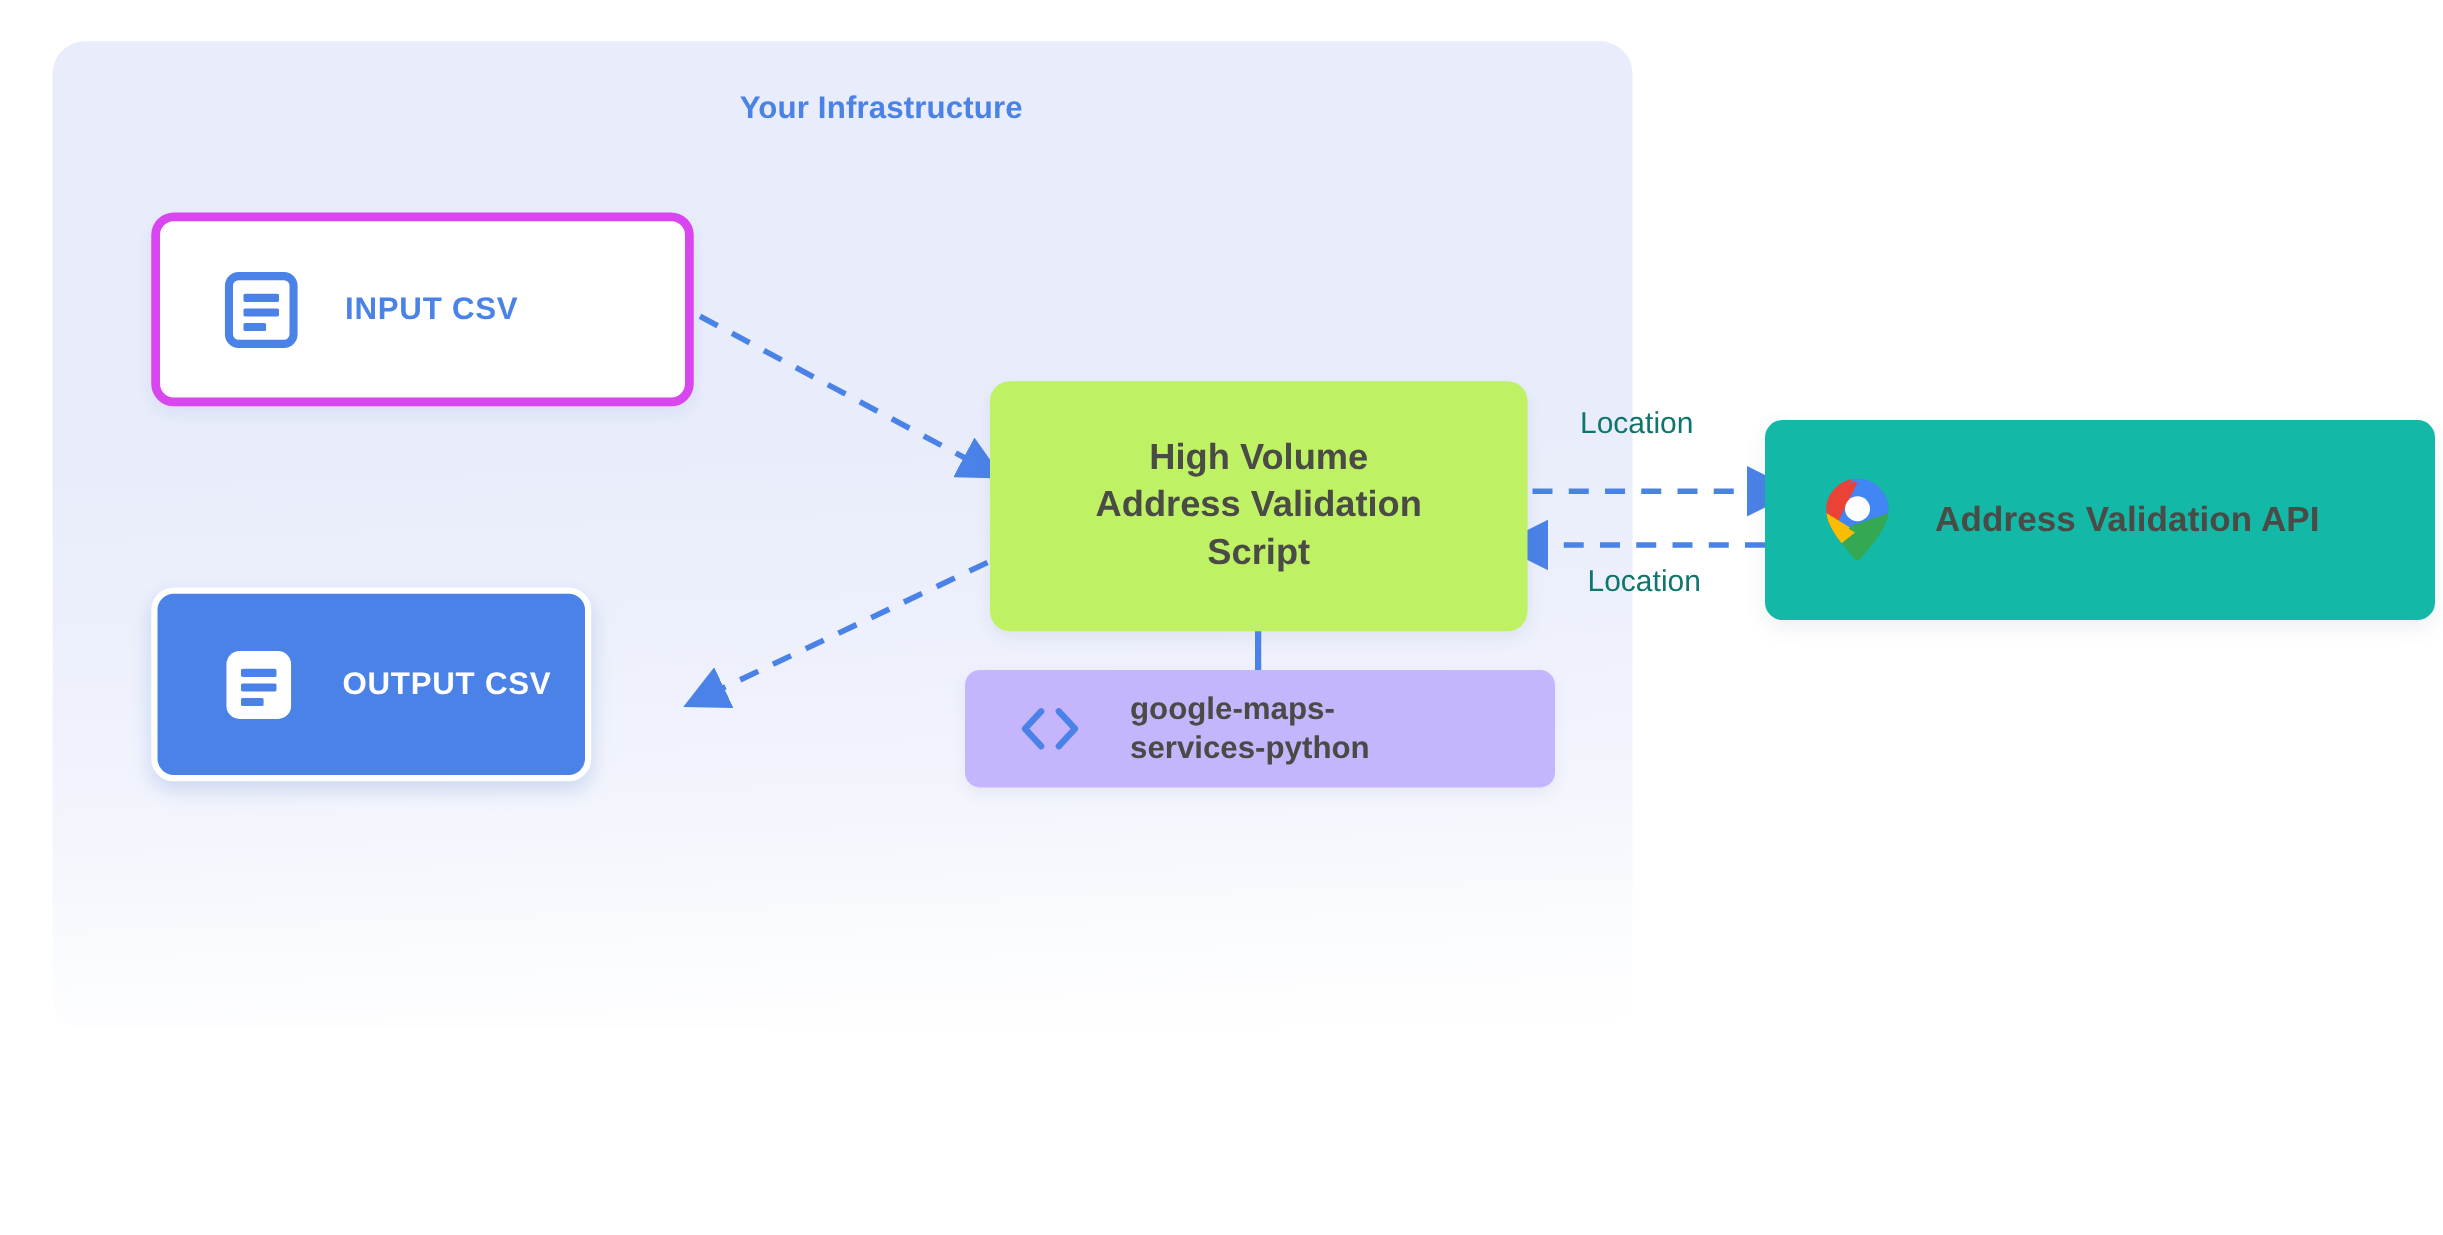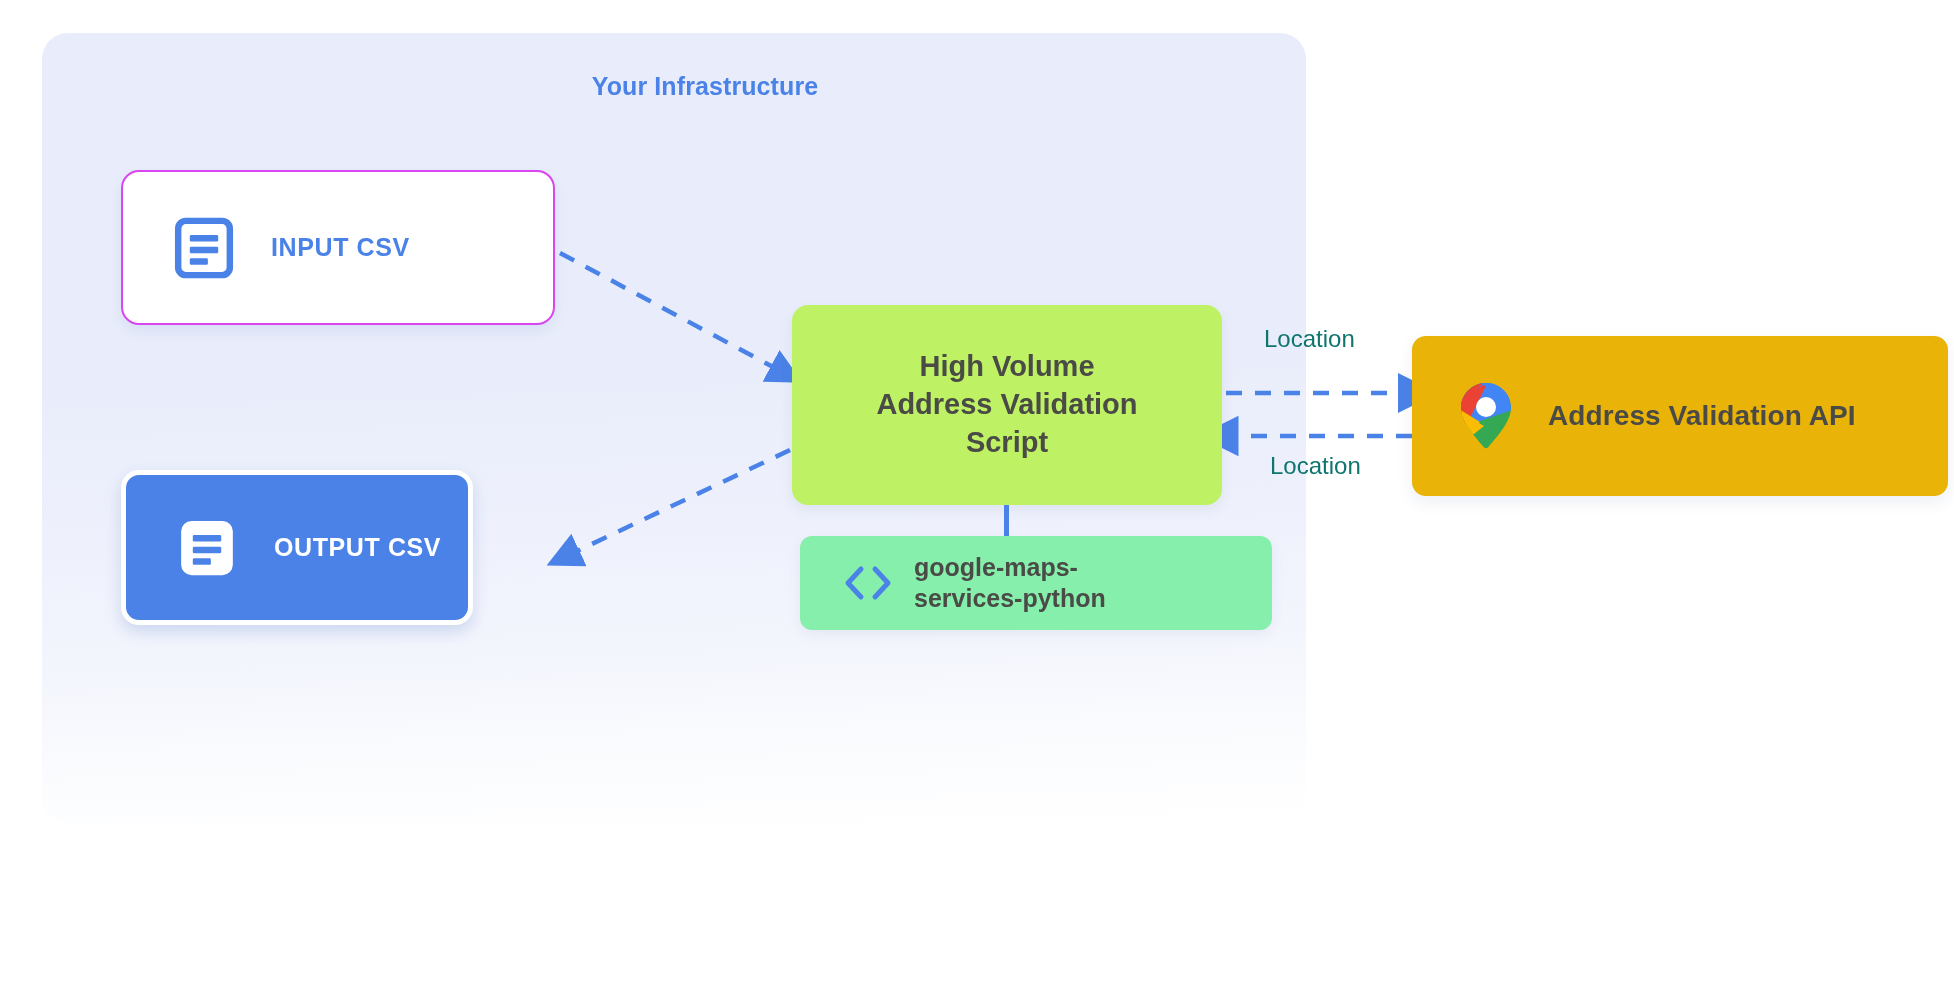--- a/index.html
+++ b/index.html
@@ -61,21 +61,21 @@
     border-radius: 14px;
   }
 
   
   .input-csv {
     left: 121px;
     top: 170px;
     width: 434px;
     height: 155px;
     background: #ffffff;
-    border: 2px solid #d946ef;
+    border: 7px solid #d946ef;
     border-radius: 18px;
     box-shadow: 0 6px 14px rgba(70,110,190,.10);
     padding-left: 50px;
     gap: 36px;
   }
   .input-csv .lbl {
     font-size: 25px;
     font-weight: 700;
     letter-spacing: .6px;
     color: #4a82e8;
@@ -133,50 +133,50 @@
     left: 1004px;
     top: 505px;
     width: 5px;
     height: 34px;
     background: #4a82e8;
   }
 
   
   .lib-box {
     position: absolute;
-    left: 800px;
+    left: 772px;
     top: 536px;
     width: 430px;
     height: 94px;
     border-radius: 12px;
-    background: #86efac;
+    background: #c4b5fd;
     box-shadow: 0 5px 13px rgba(90,110,150,.09);
     display: flex;
     align-items: center;
     padding-left: 42px;
-    gap: 20px;
+    gap: 38px;
   }
   .code-icon { width: 52px; height: 40px; flex: none; display: block; }
   .lib-box .txt {
     font-size: 25px;
     font-weight: 700;
     line-height: 1.26;
     color: #4a4a46;
     white-space: pre-line;
   }
 
   
   .api-box {
     position: absolute;
     left: 1412px;
     top: 336px;
     width: 494px;
     height: 160px;
     border-radius: 14px;
-    background: #eab308;
+    background: #14b8a6;
     box-shadow: 0 6px 16px rgba(90,110,150,.11);
     display: flex;
     align-items: center;
     padding-left: 42px;
     gap: 30px;
   }
   .pin-icon { width: 64px; height: 68px; flex: none; display: block; }
   .api-box .lbl {
     font-size: 28px;
     font-weight: 700;

